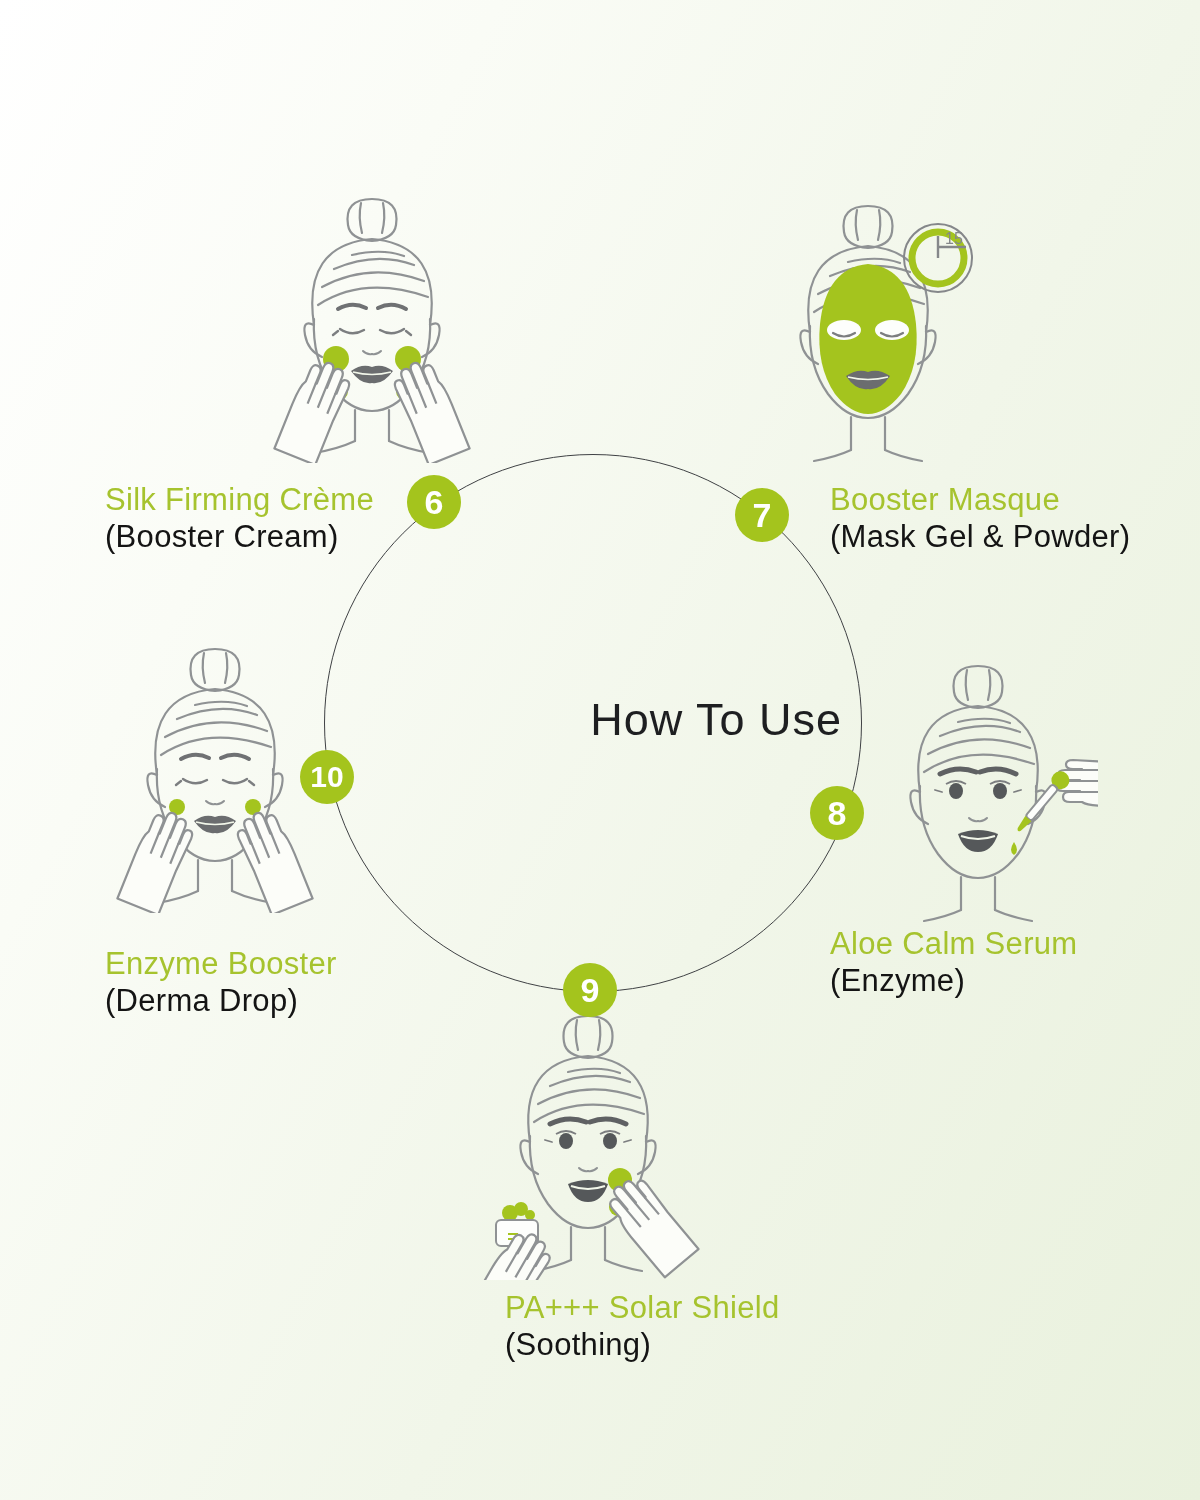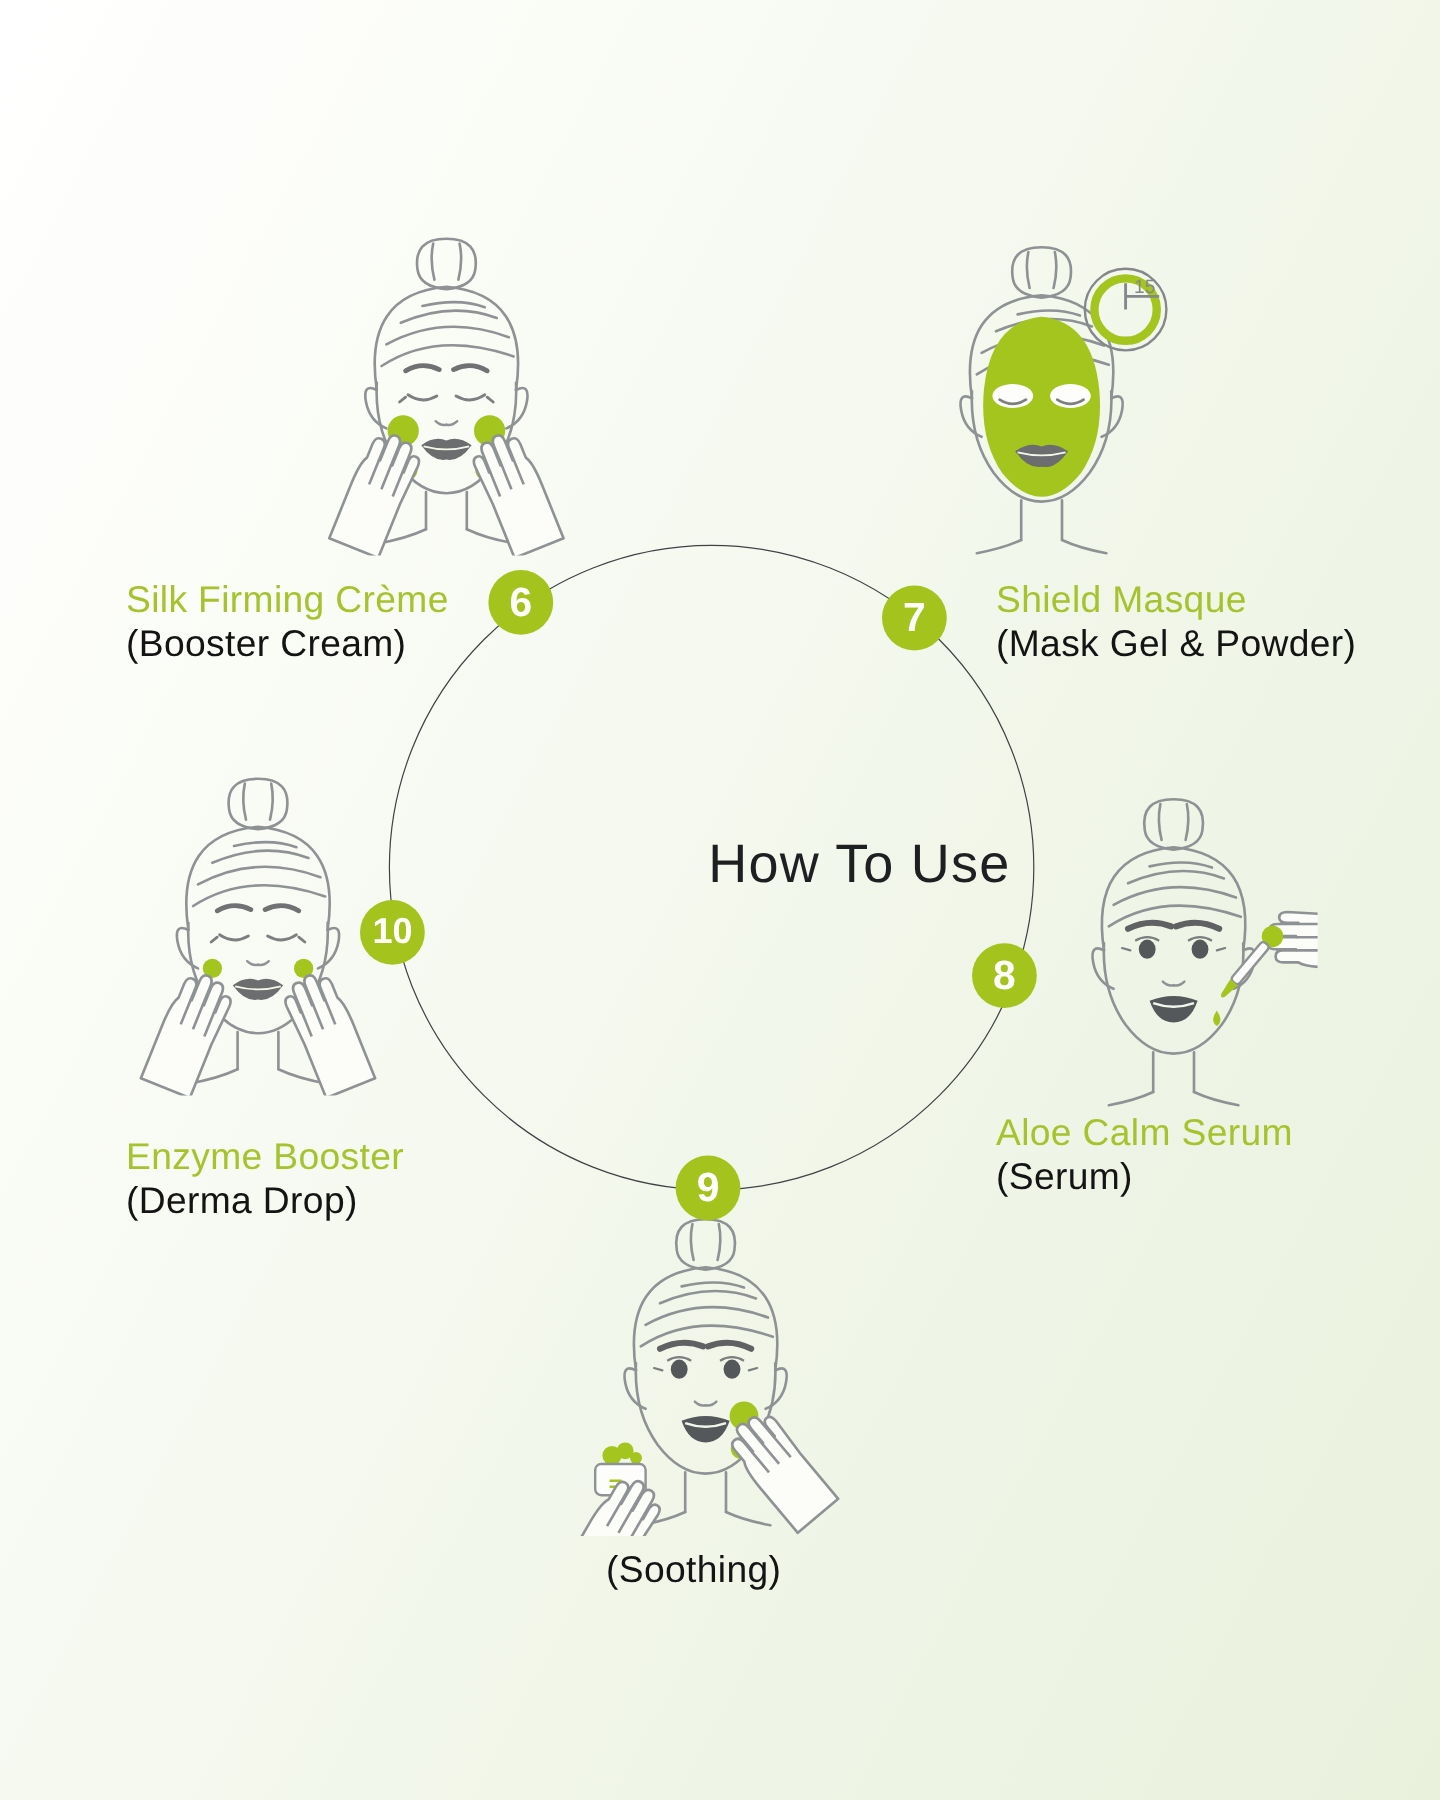--- a/index.html
+++ b/index.html
@@ -302,28 +302,29 @@
   <div class="badge b7">7</div>
   <div class="badge b8">8</div>
   <div class="badge b9">9</div>
   <div class="badge b10">10</div>
 
   <div class="step-label l6">
     <div class="name">Silk Firming Crème</div>
     <div class="form">(Booster Cream)</div>
   </div>
   <div class="step-label l7">
-    <div class="name">Shield Masque</div>
+    <div class="name">Booster Masque</div>
     <div class="form">(Mask Gel &amp; Powder)</div>
   </div>
   <div class="step-label l8">
     <div class="name">Aloe Calm Serum</div>
-    <div class="form">(Serum)</div>
+    <div class="form">(Enzyme)</div>
   </div>
   <div class="step-label l9">
+    <div class="name">PA+++ Solar Shield</div>
     <div class="form">(Soothing)</div>
   </div>
   <div class="step-label l10">
     <div class="name">Enzyme Booster</div>
     <div class="form">(Derma Drop)</div>
   </div>
 
 </div>
 
 </body></html>

